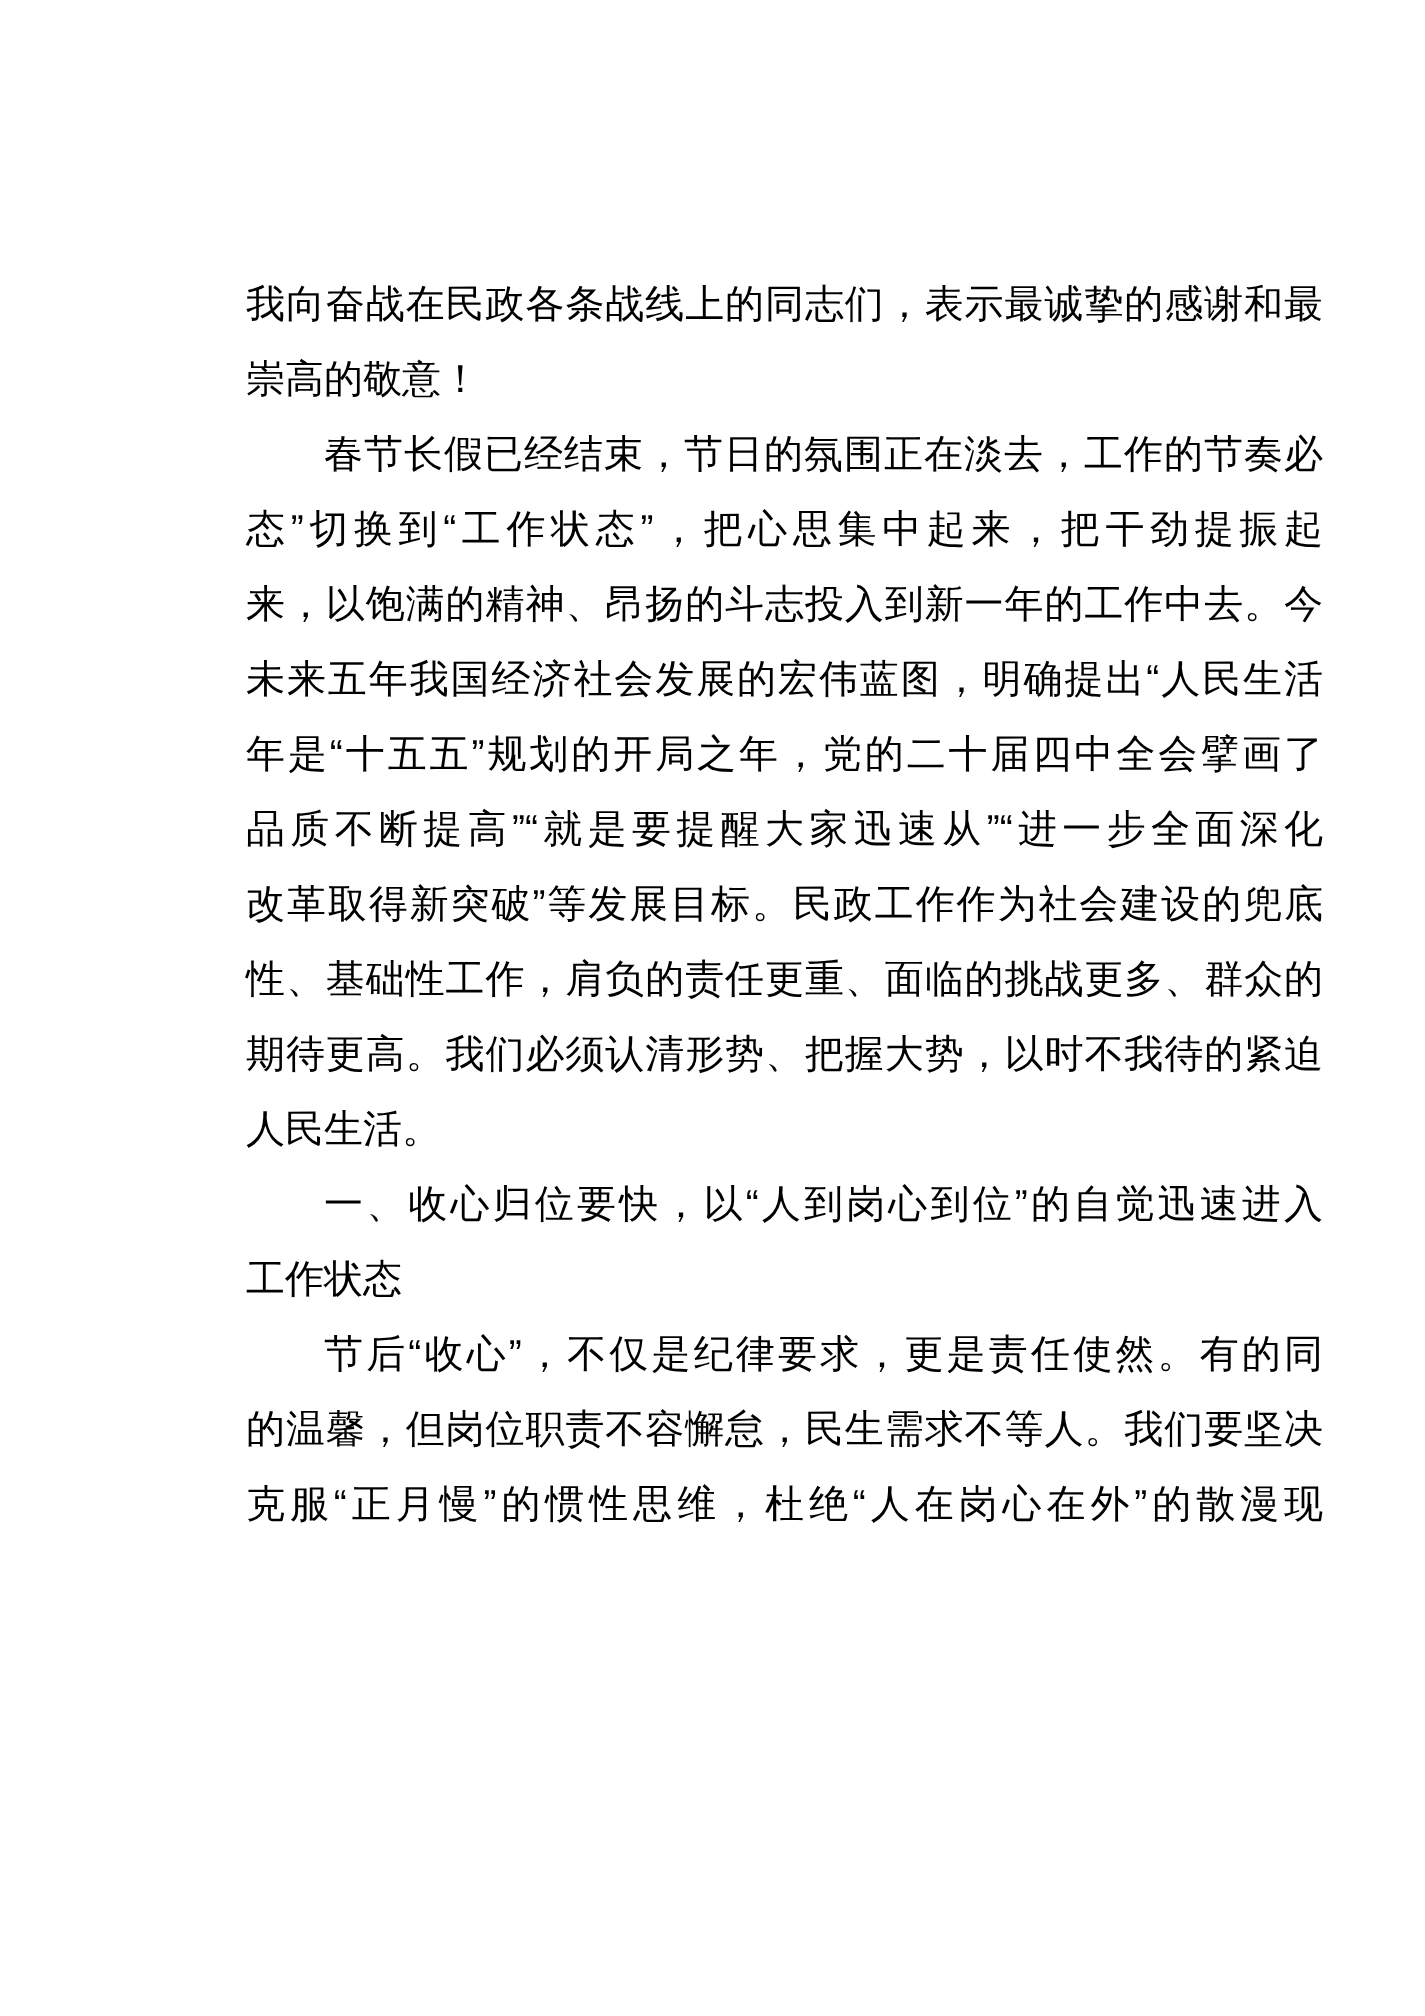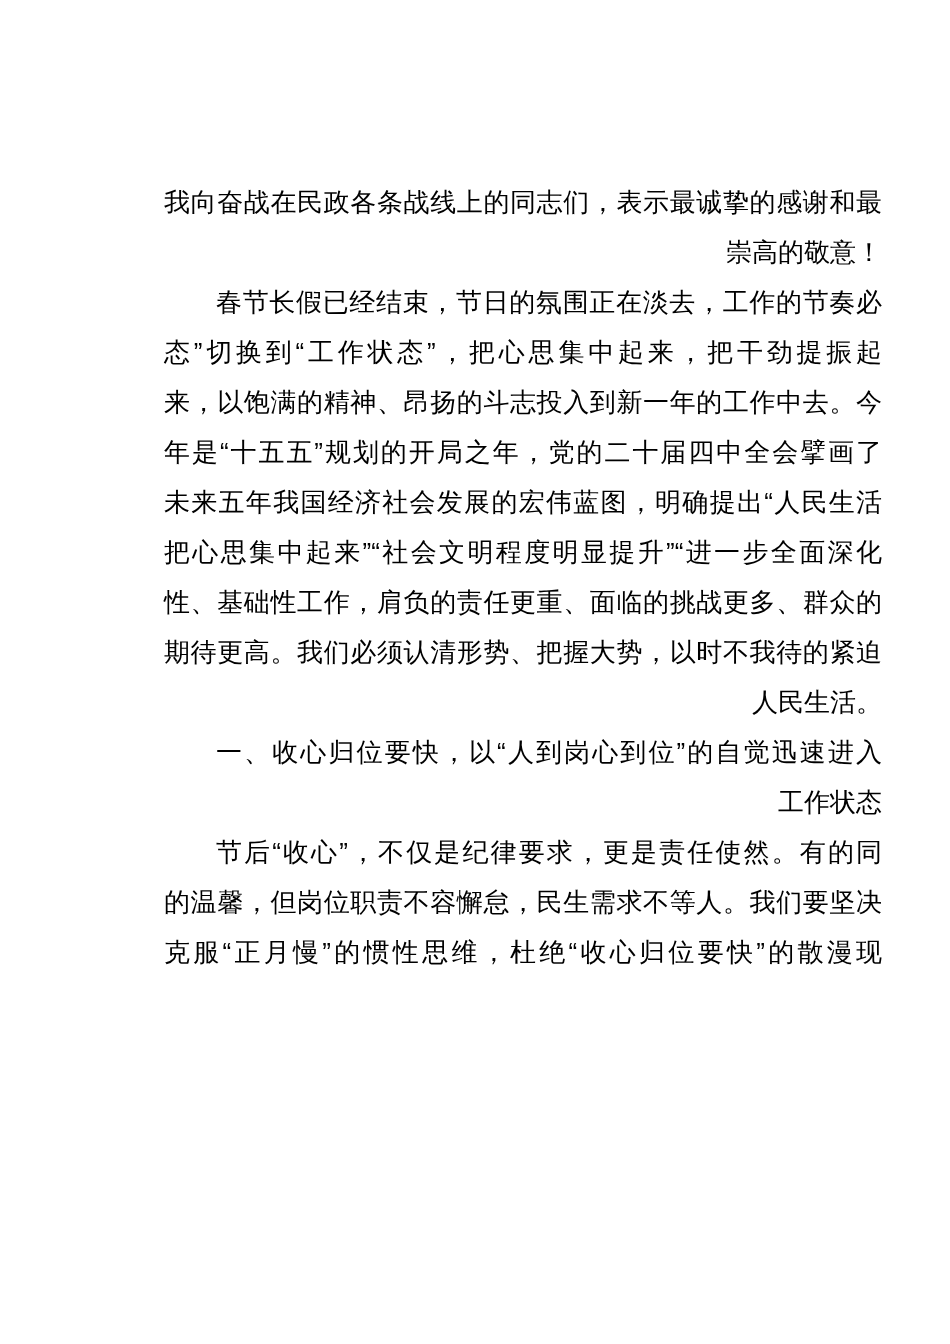--- a/index.html
+++ b/index.html
@@ -22,21 +22,21 @@
     top: 177px;
     width: 718px;
     color: #000000;
   }
   .line {
     height: 50px;
     line-height: 50px;
     font-size: 26px;
     font-weight: 400;
     color: #000000;
-    text-align: right;
+    text-align: left;
     white-space: nowrap;
   }
   
   .line.fill {
     white-space: normal;
     text-align: justify;
     text-align-last: justify;
     text-justify: inter-character;
   }
   
@@ -47,25 +47,26 @@
 </head>
 <body>
 
 <div class="page">
   <div class="text-block" id="text-block">
       <div class="line fill">我向奋战在民政各条战线上的同志们，表示最诚挚的感谢和最</div>
       <div class="line">崇高的敬意！</div>
       <div class="line fill indent">春节长假已经结束，节日的氛围正在淡去，工作的节奏必</div>
       <div class="line fill">态”切换到“工作状态”，把心思集中起来，把干劲提振起</div>
       <div class="line fill">来，以饱满的精神、昂扬的斗志投入到新一年的工作中去。今</div>
+      <div class="line fill">未来五年我国经济社会发展的宏伟蓝图，明确提出“人民生活</div>
       <div class="line fill">年是“十五五”规划的开局之年，党的二十届四中全会擘画了</div>
-      <div class="line fill">未来五年我国经济社会发展的宏伟蓝图，明确提出“人民生活</div>
-      <div class="line fill">把心思集中起来”“社会文明程度明显提升”“进一步全面深化</div>
+      <div class="line fill">品质不断提高”“就是要提醒大家迅速从”“进一步全面深化</div>
+      <div class="line fill">改革取得新突破”等发展目标。民政工作作为社会建设的兜底</div>
       <div class="line fill">性、基础性工作，肩负的责任更重、面临的挑战更多、群众的</div>
       <div class="line fill">期待更高。我们必须认清形势、把握大势，以时不我待的紧迫</div>
       <div class="line">人民生活。</div>
       <div class="line fill indent">一、收心归位要快，以“人到岗心到位”的自觉迅速进入</div>
       <div class="line">工作状态</div>
       <div class="line fill indent">节后“收心”，不仅是纪律要求，更是责任使然。有的同</div>
       <div class="line fill">的温馨，但岗位职责不容懈怠，民生需求不等人。我们要坚决</div>
-      <div class="line fill">克服“正月慢”的惯性思维，杜绝“收心归位要快”的散漫现</div>
+      <div class="line fill">克服“正月慢”的惯性思维，杜绝“人在岗心在外”的散漫现</div>
     </div>
 </div>
 
 </body></html>

